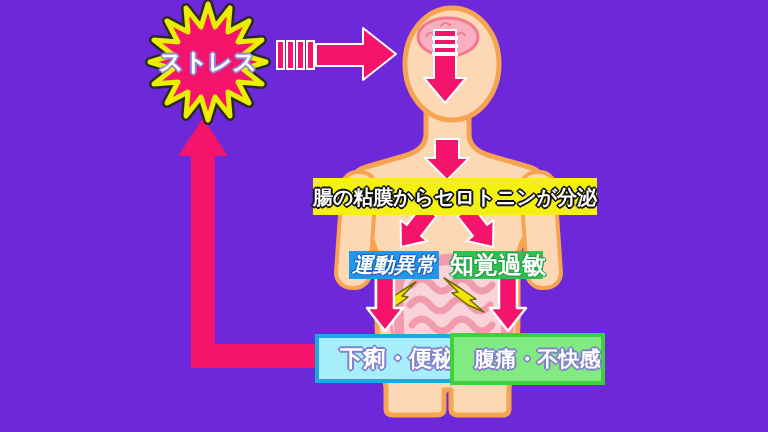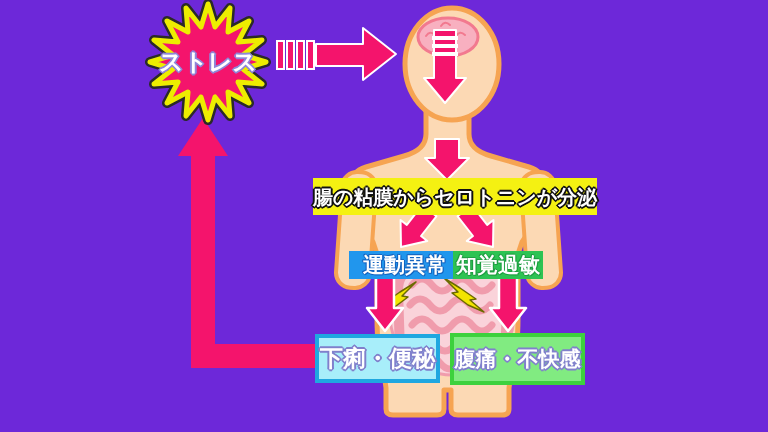--- a/index.html
+++ b/index.html
@@ -19,30 +19,30 @@
                 -1px -1px #8F86D8, 1px -1px #8F86D8, -1px 1px #8F86D8, 1px 1px #8F86D8; }
   .ol-black   { text-shadow:-2px 0 #111, 2px 0 #111, 0 -2px #111, 0 2px #111,
                 -1px -1px #111, 1px -1px #111, -1px 1px #111, 1px 1px #111; }
   .ol-blue    { text-shadow:-1px 0 #1565C0, 1px 0 #1565C0, 0 -1px #1565C0, 0 1px #1565C0,
                 -1px -1px #1565C0, 1px 1px #1565C0; }
   .ol-green   { text-shadow:-1px 0 #1F9E42, 1px 0 #1F9E42, 0 -1px #1F9E42, 0 1px #1F9E42,
                 -1px -1px #1F9E42, 1px 1px #1F9E42; }
   .ol-orange  { text-shadow:-1px 0 #D98A00, 1px 0 #D98A00, 0 -1px #D98A00, 0 1px #D98A00,
                 -1px -1px #D98A00, 1px 1px #D98A00; }
   .ol-slate   { text-shadow:-2px 0 #8080CC, 2px 0 #8080CC, 0 -2px #8080CC, 0 2px #8080CC,
-                -1px -1px #8080CC, 1px -1px #8080CC, -1px 1px #8080CC, 1px 1px #8080CC; }
+                -1px -1px #8080CC, 1px -1px #8080CC, -1px 1px #8080CC, 1px 1px #8080CC;padding-left:20px; }
 
   .stress-text   { left:150px; top:44px; width:116px; height:36px; font-size:24px; }
   .stress-signal { left:395px; top:108px; width:128px; height:29px; font-size:21px;
                    background:#F09A19; }
   .serotonin     { left:313px; top:178px; width:284px; height:37px; font-size:20px;
                    background:#F4F112; color:#fff; }
-  .motor         { left:349px; top:251px; width:112px; height:28px; font-size:21px;
-                   background:#2196ED; }
-  .sensory       { left:453px; top:251px; width:90px; height:28px; font-size:21px;
+  .motor         { left:349px; top:251px; width:90px; height:28px; font-size:21px;
+                   background:#2196ED;font-style:italic; }
+  .sensory       { left:453px; top:251px; width:90px; height:28px; font-size:24px;
                    background:#2DC353; }
   .symptom       { left:296px; top:296px; width:52px; height:52px; font-size:20px;
                    background:#fff; border:5px solid #2AA9E1; border-radius:50%; }
   .box-diarrhea  { left:315px; top:334px; width:117px; height:41px; font-size:23px;
                    background:#A8EEFA; border:4px solid #1FA7E0; }
   .box-pain      { left:450px; top:333px; width:127px; height:44px; font-size:21px;
                    background:#81EB81; border:4px solid #3DD13D;font-family:Liberation Serif, serif; }
 </style>
 </head>
 <body>

